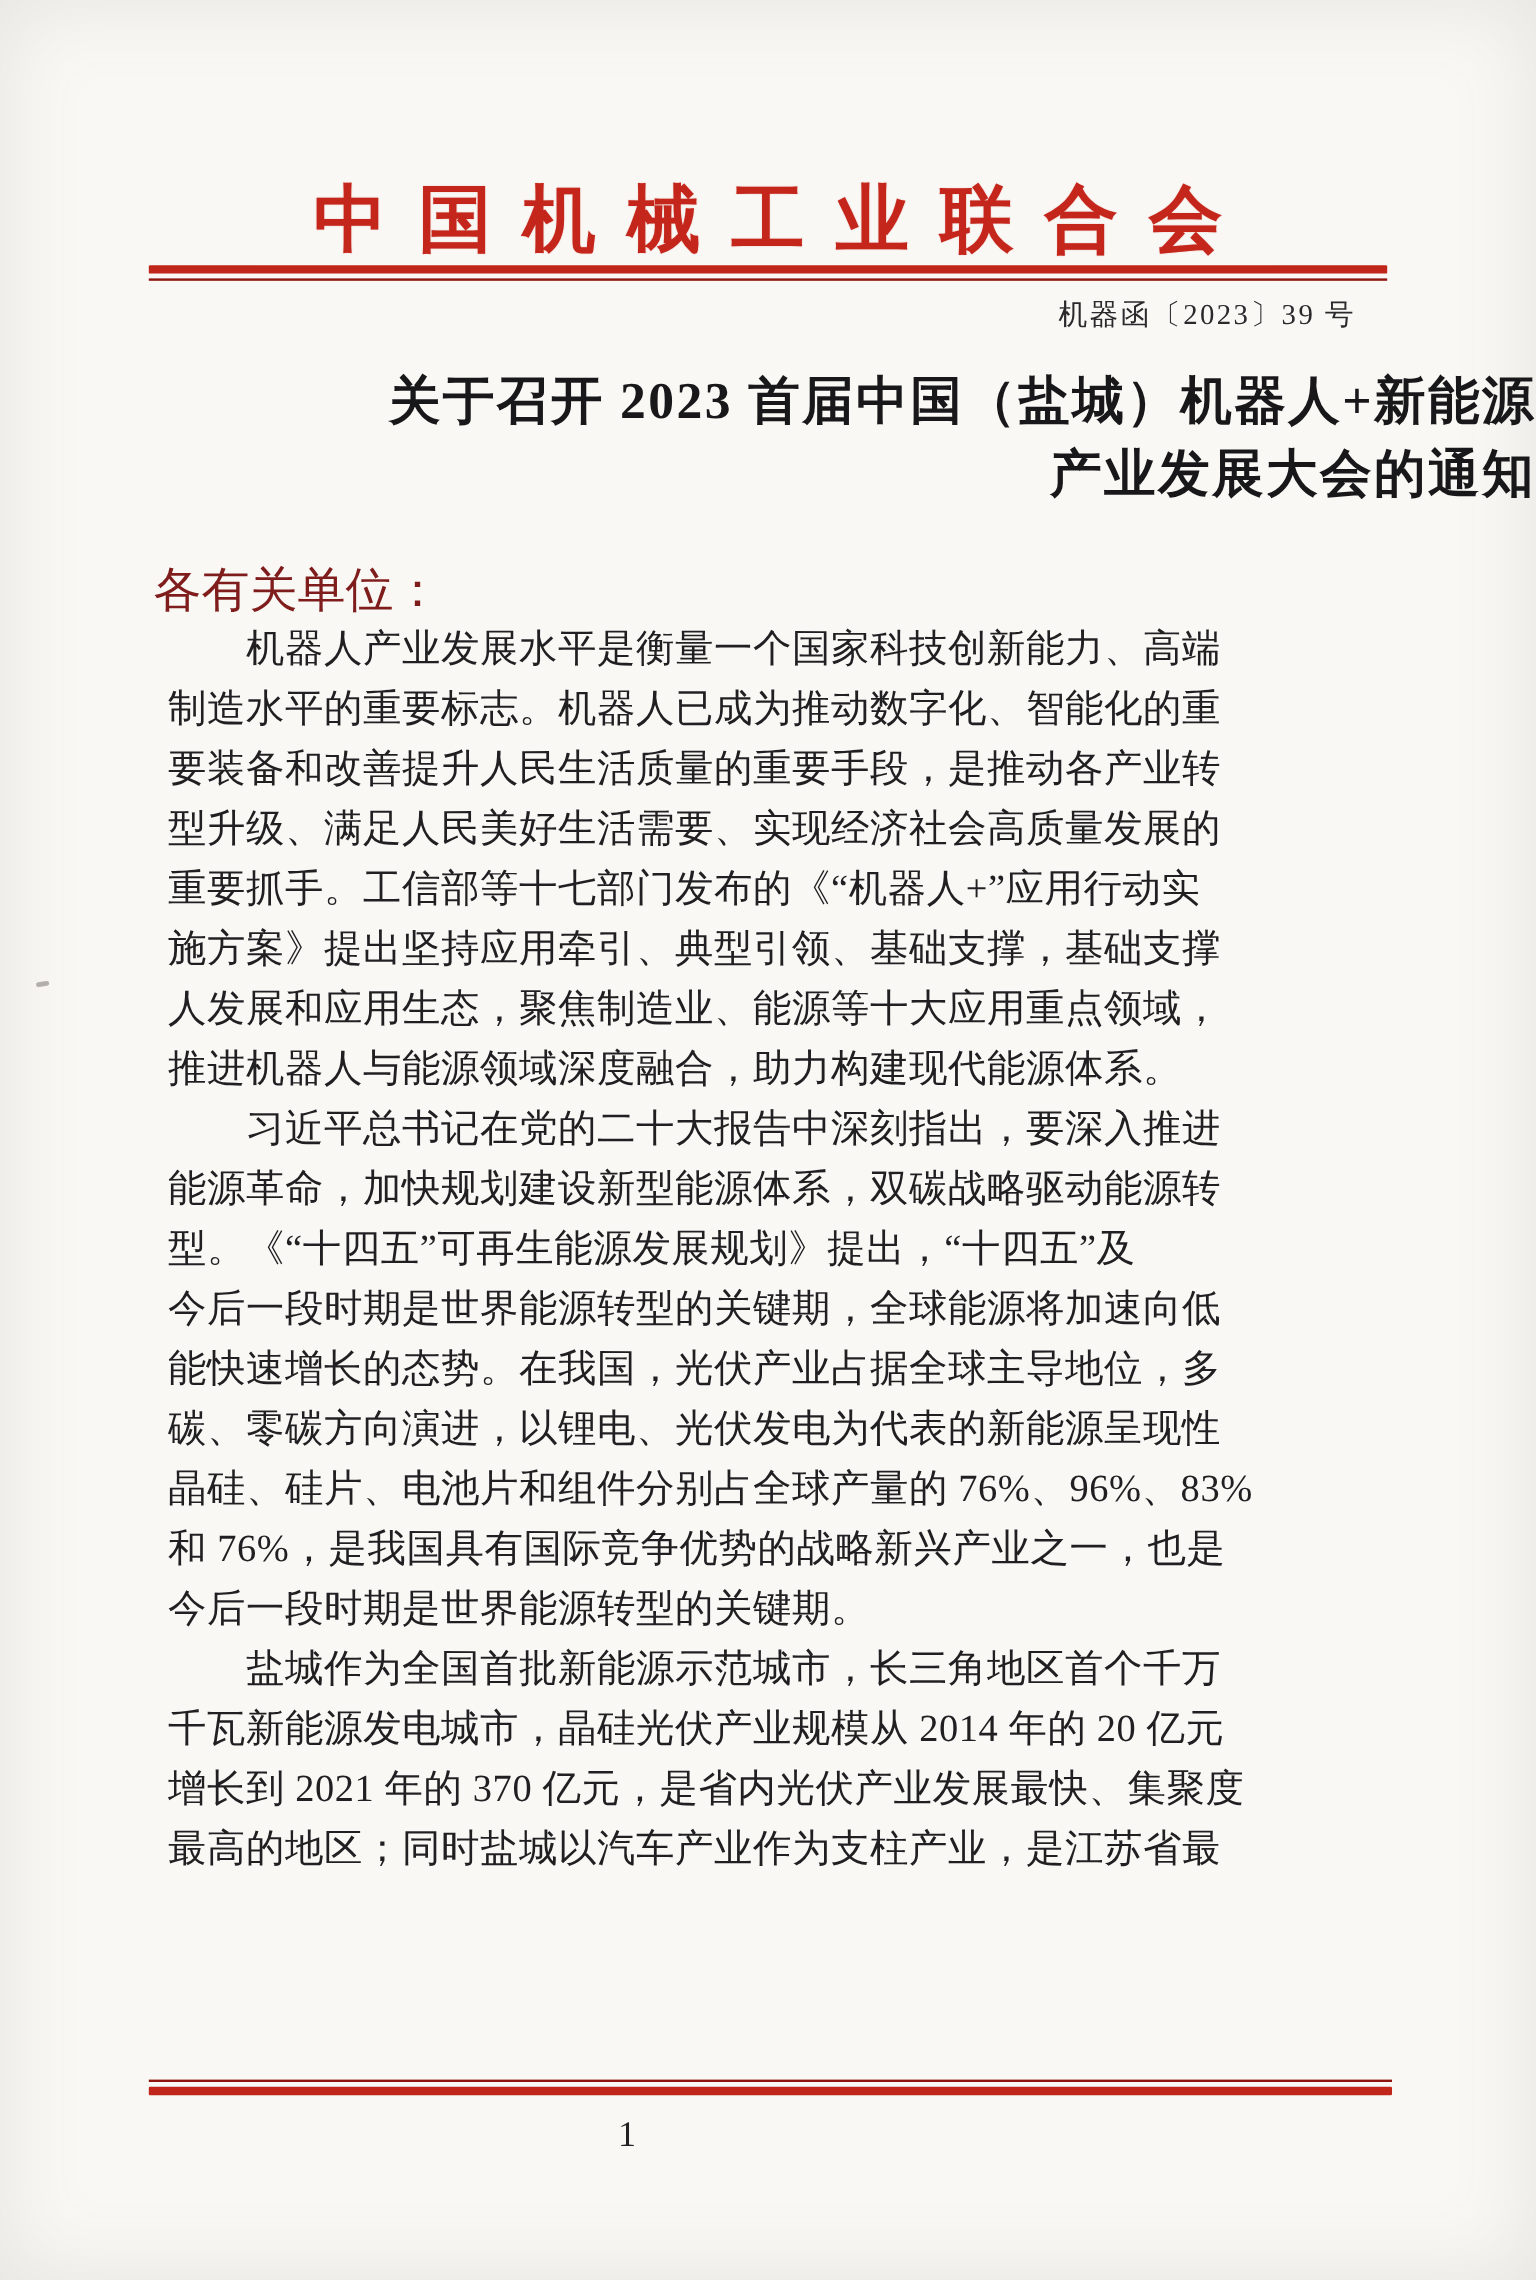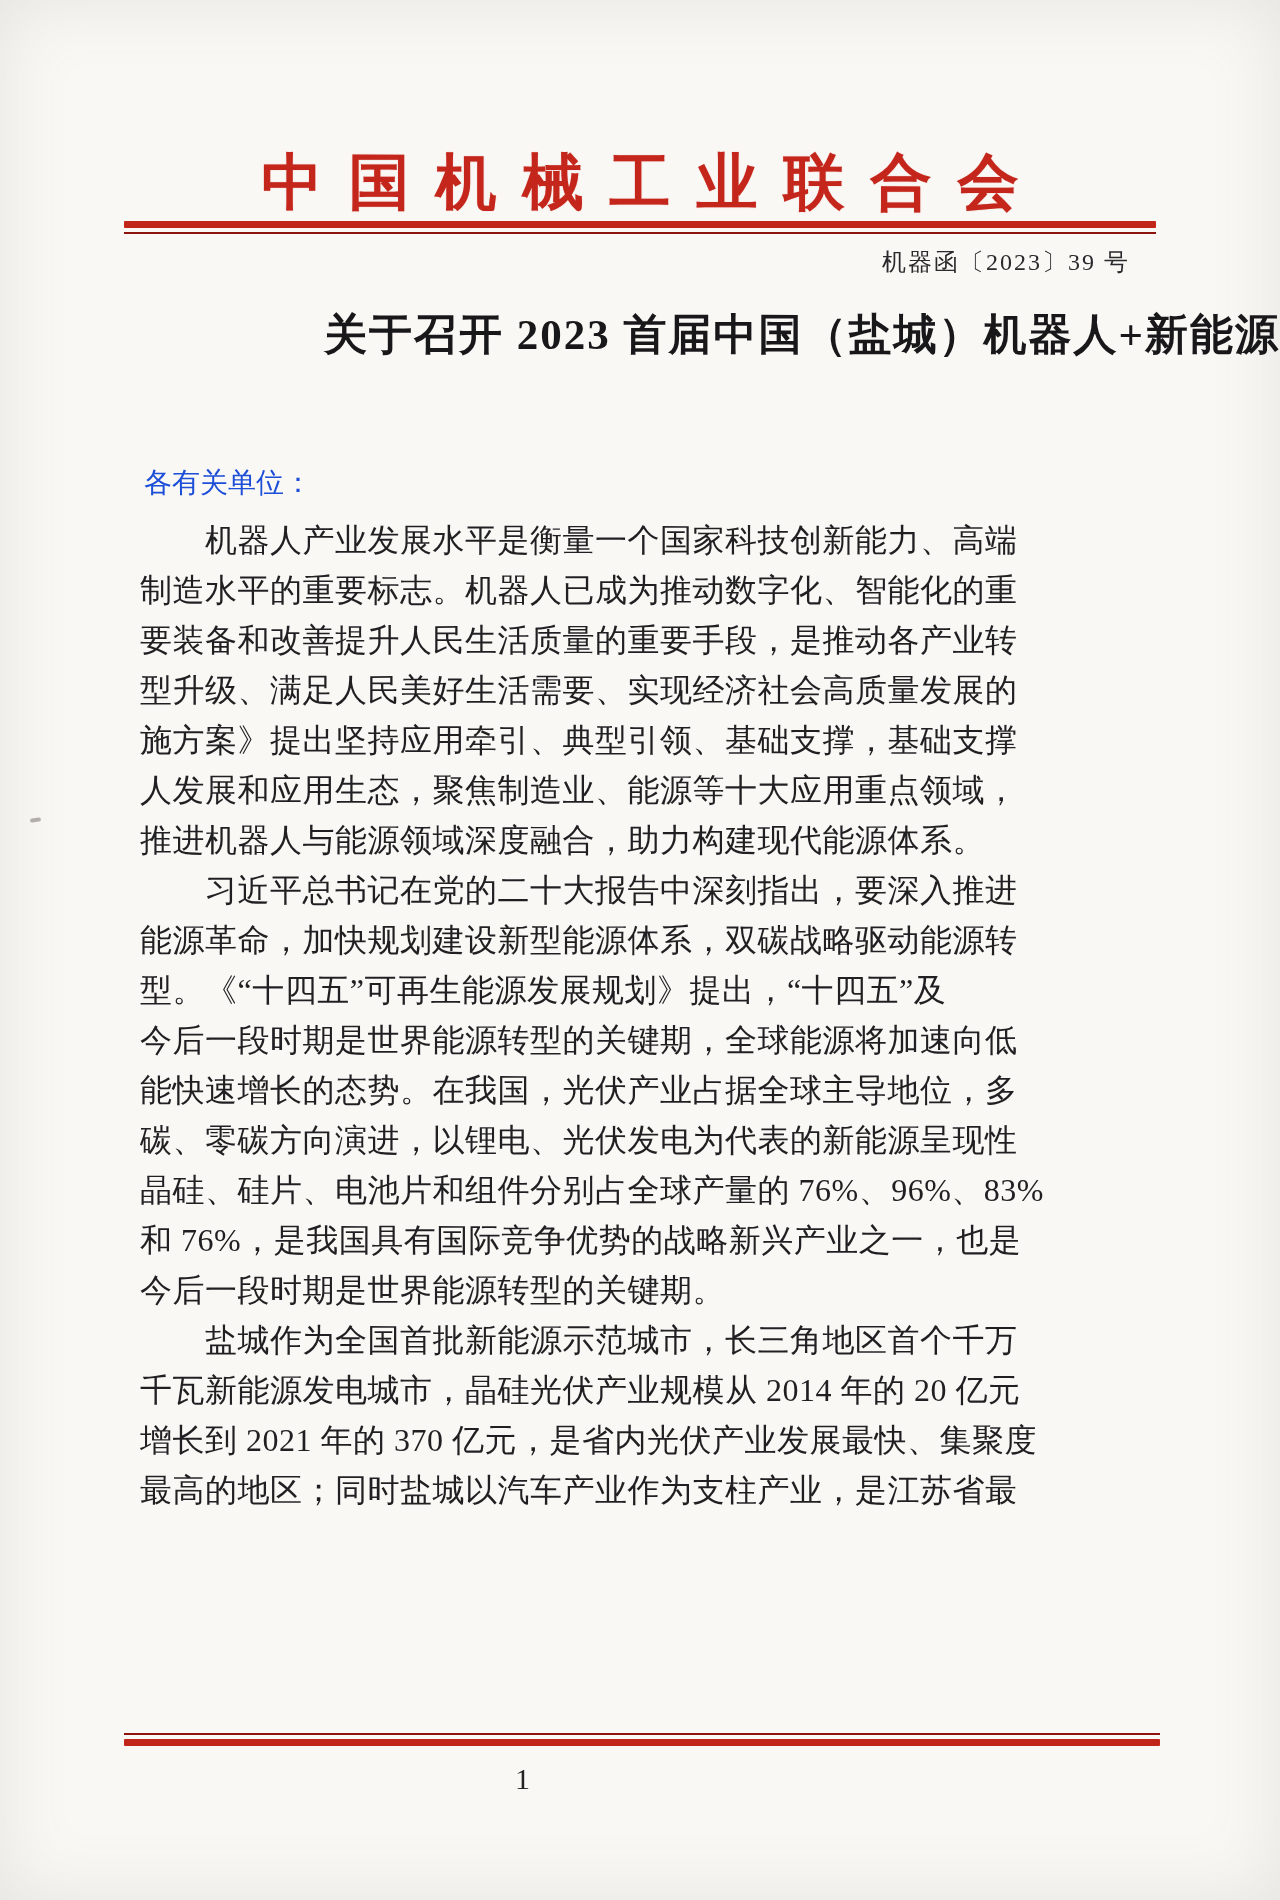--- a/index.html
+++ b/index.html
@@ -31,22 +31,22 @@
     font-size:24px; letter-spacing:2px;
     color:#2a292b;
   }
   .notice-title {
     position:absolute; top:304px; left:0; width:100%;
     text-align:right;
     font-size:43px; font-weight:bold; line-height:61px;
     letter-spacing:2px; color:#181719;
   }
   .salutation {
-    position:absolute; top:464px; left:144px;
-    font-size:28px; color:#1d4ed8;
+    position:absolute; top:464px; left:128px;
+    font-size:40px; color:#7f1d1d;
   }
   .document-body {
     position:absolute; top:515px; left:140px; width:1012px;
     font-size:32px; line-height:50px;
     color:#201f21;
   }
   .body-line { white-space:pre; letter-spacing:0.5px; }
   .footer-divider { position:absolute; top:1733px; left:124px; width:1036px; }
   .footer-divider .rule-thin  { height:2px; background:#8d150d; }
   .footer-divider .rule-thick { height:7px; background:#c0271a; margin-top:4px; border-radius:1px; }
@@ -69,30 +69,32 @@
 
   <div class="header-divider">
     <div class="rule-thick"></div>
     <div class="rule-thin"></div>
   </div>
 
   <div class="doc-number">机器函〔2023〕39 号</div>
 
   <div class="notice-title">
     <div>关于召开 2023 首届中国（盐城）机器人+新能源</div>
+    <div>产业发展大会的通知</div>
   </div>
 
   <div class="salutation">各有关单位：</div>
 
   <div class="document-body">
       <div>
         <div class="body-line">　　机器人产业发展水平是衡量一个国家科技创新能力、高端</div>
         <div class="body-line">制造水平的重要标志。机器人已成为推动数字化、智能化的重</div>
         <div class="body-line">要装备和改善提升人民生活质量的重要手段，是推动各产业转</div>
         <div class="body-line">型升级、满足人民美好生活需要、实现经济社会高质量发展的</div>
+        <div class="body-line">重要抓手。工信部等十七部门发布的《“机器人+”应用行动实</div>
         <div class="body-line">施方案》提出坚持应用牵引、典型引领、基础支撑，基础支撑</div>
         <div class="body-line">人发展和应用生态，聚焦制造业、能源等十大应用重点领域，</div>
         <div class="body-line">推进机器人与能源领域深度融合，助力构建现代能源体系。</div>
       </div>
       <div>
         <div class="body-line">　　习近平总书记在党的二十大报告中深刻指出，要深入推进</div>
         <div class="body-line">能源革命，加快规划建设新型能源体系，双碳战略驱动能源转</div>
         <div class="body-line">型。《“十四五”可再生能源发展规划》提出，“十四五”及</div>
         <div class="body-line">今后一段时期是世界能源转型的关键期，全球能源将加速向低</div>
         <div class="body-line">能快速增长的态势。在我国，光伏产业占据全球主导地位，多</div>

